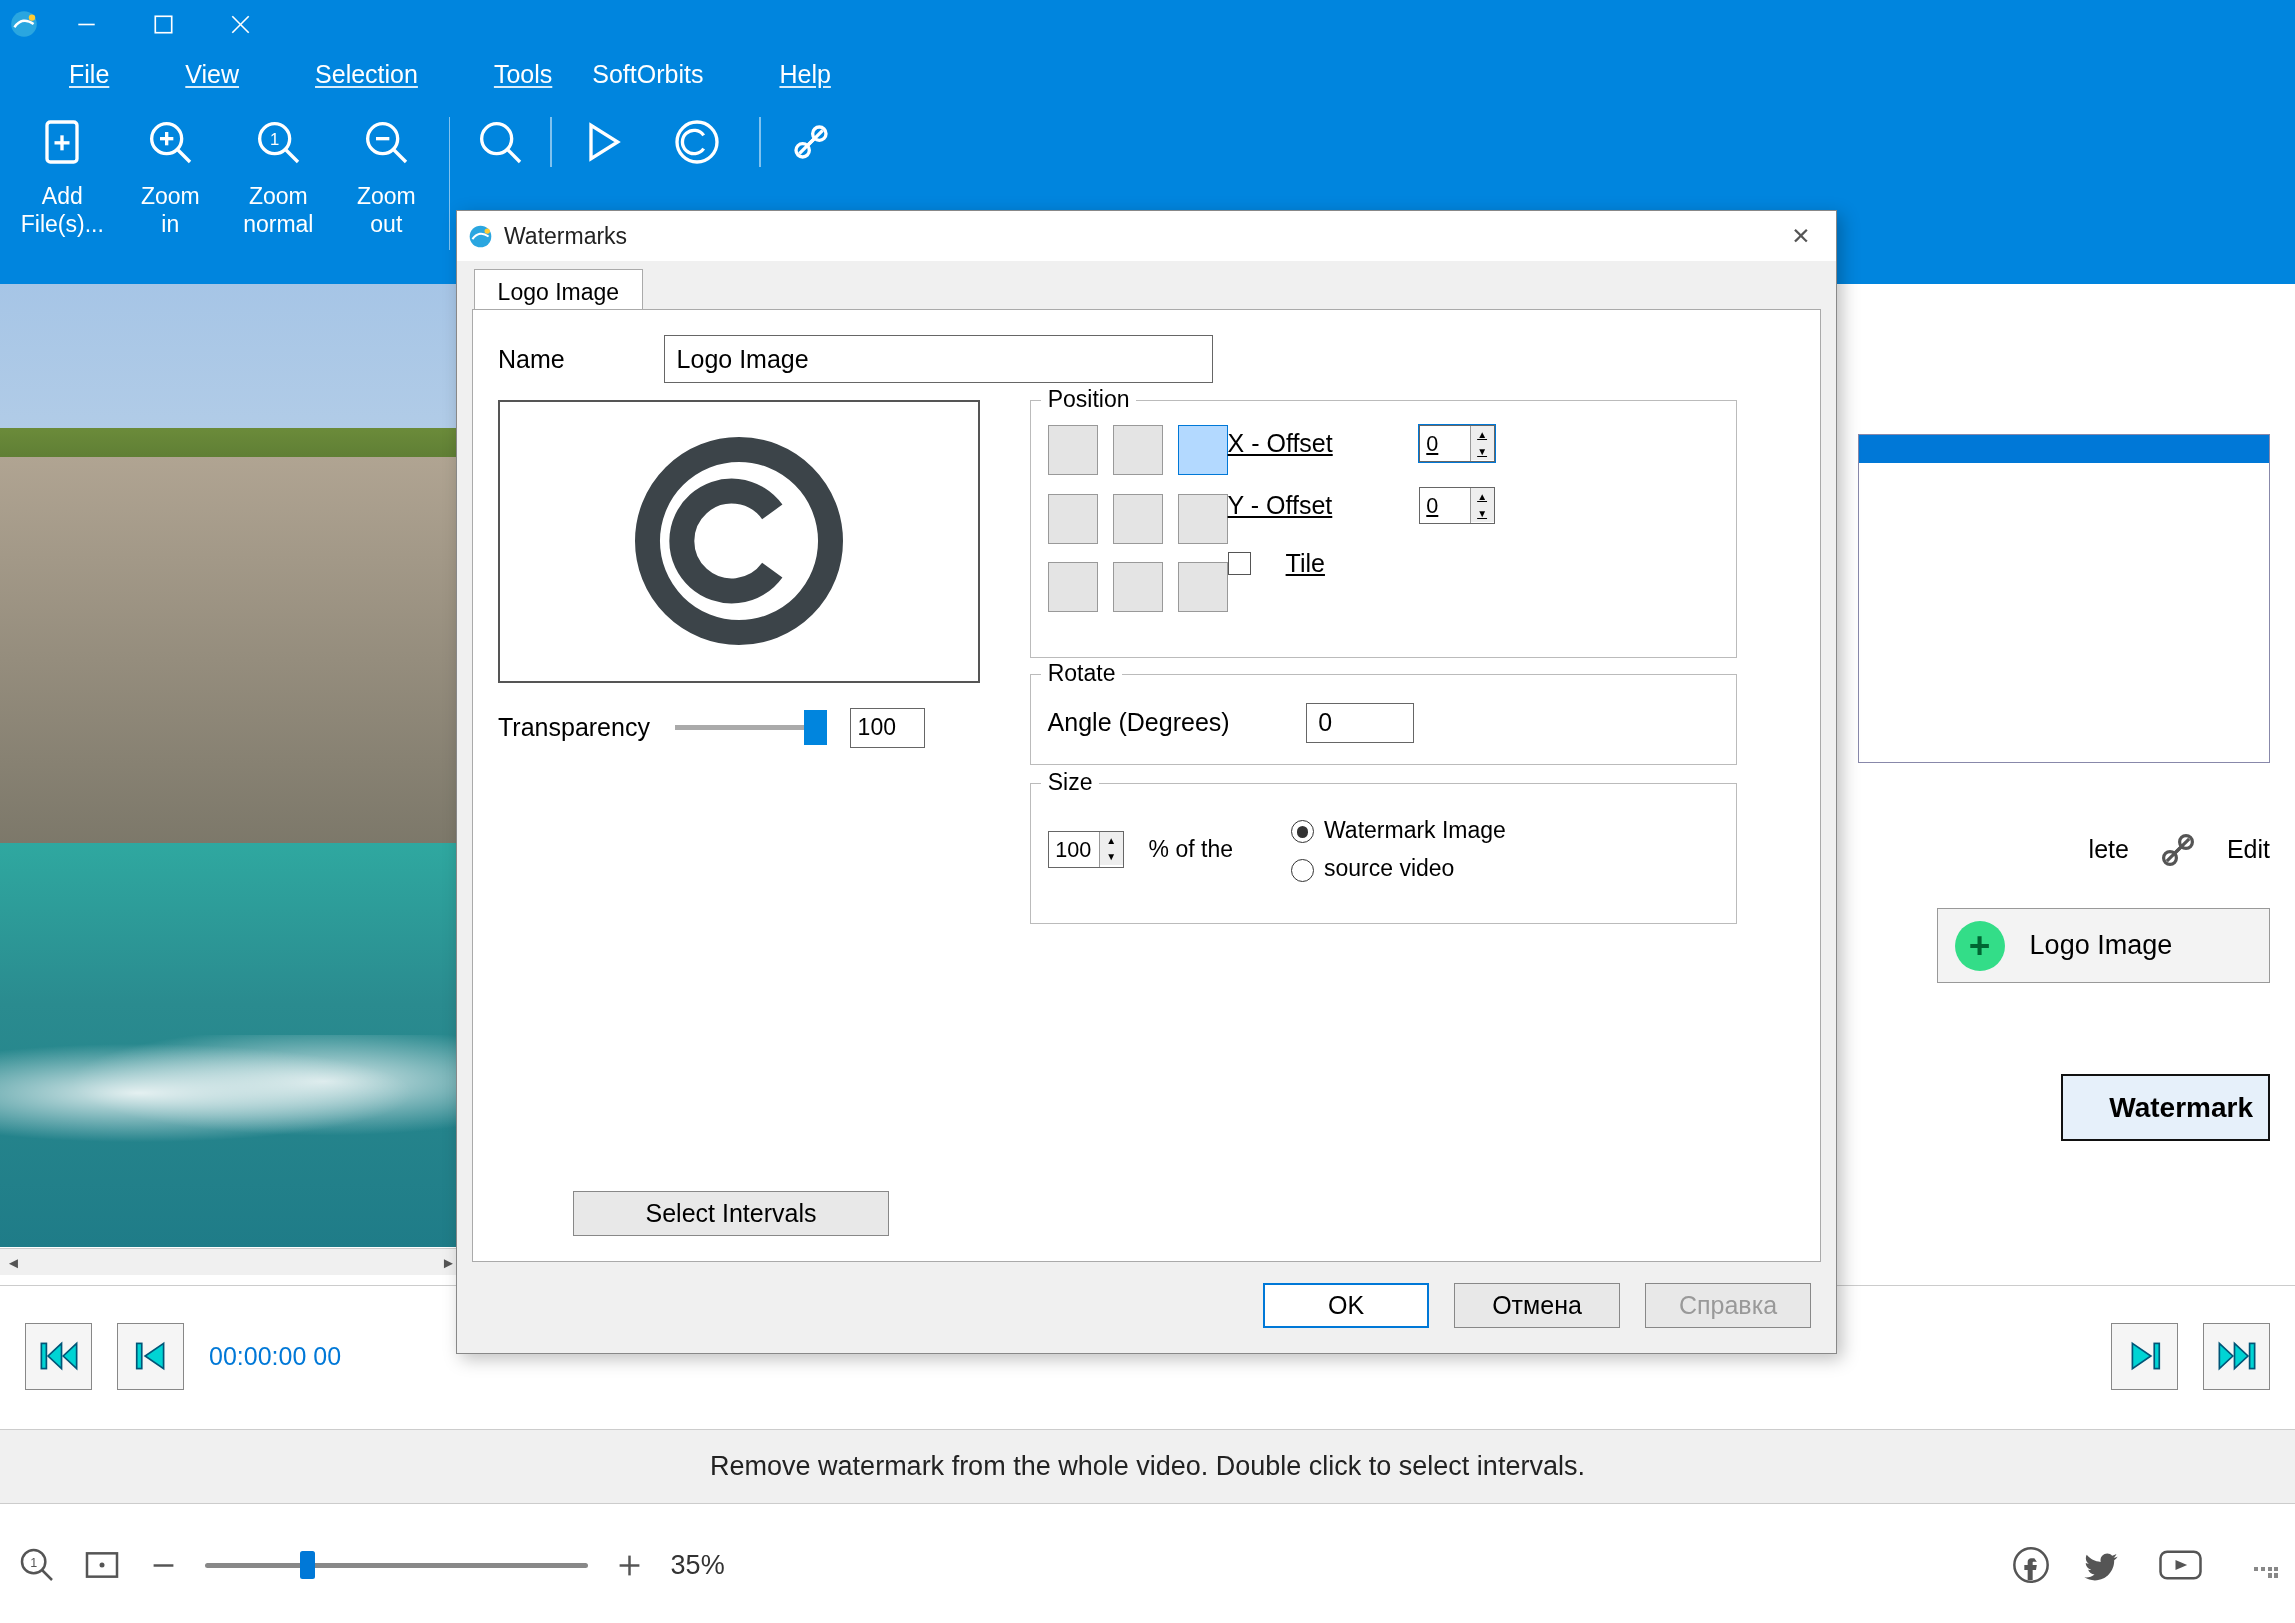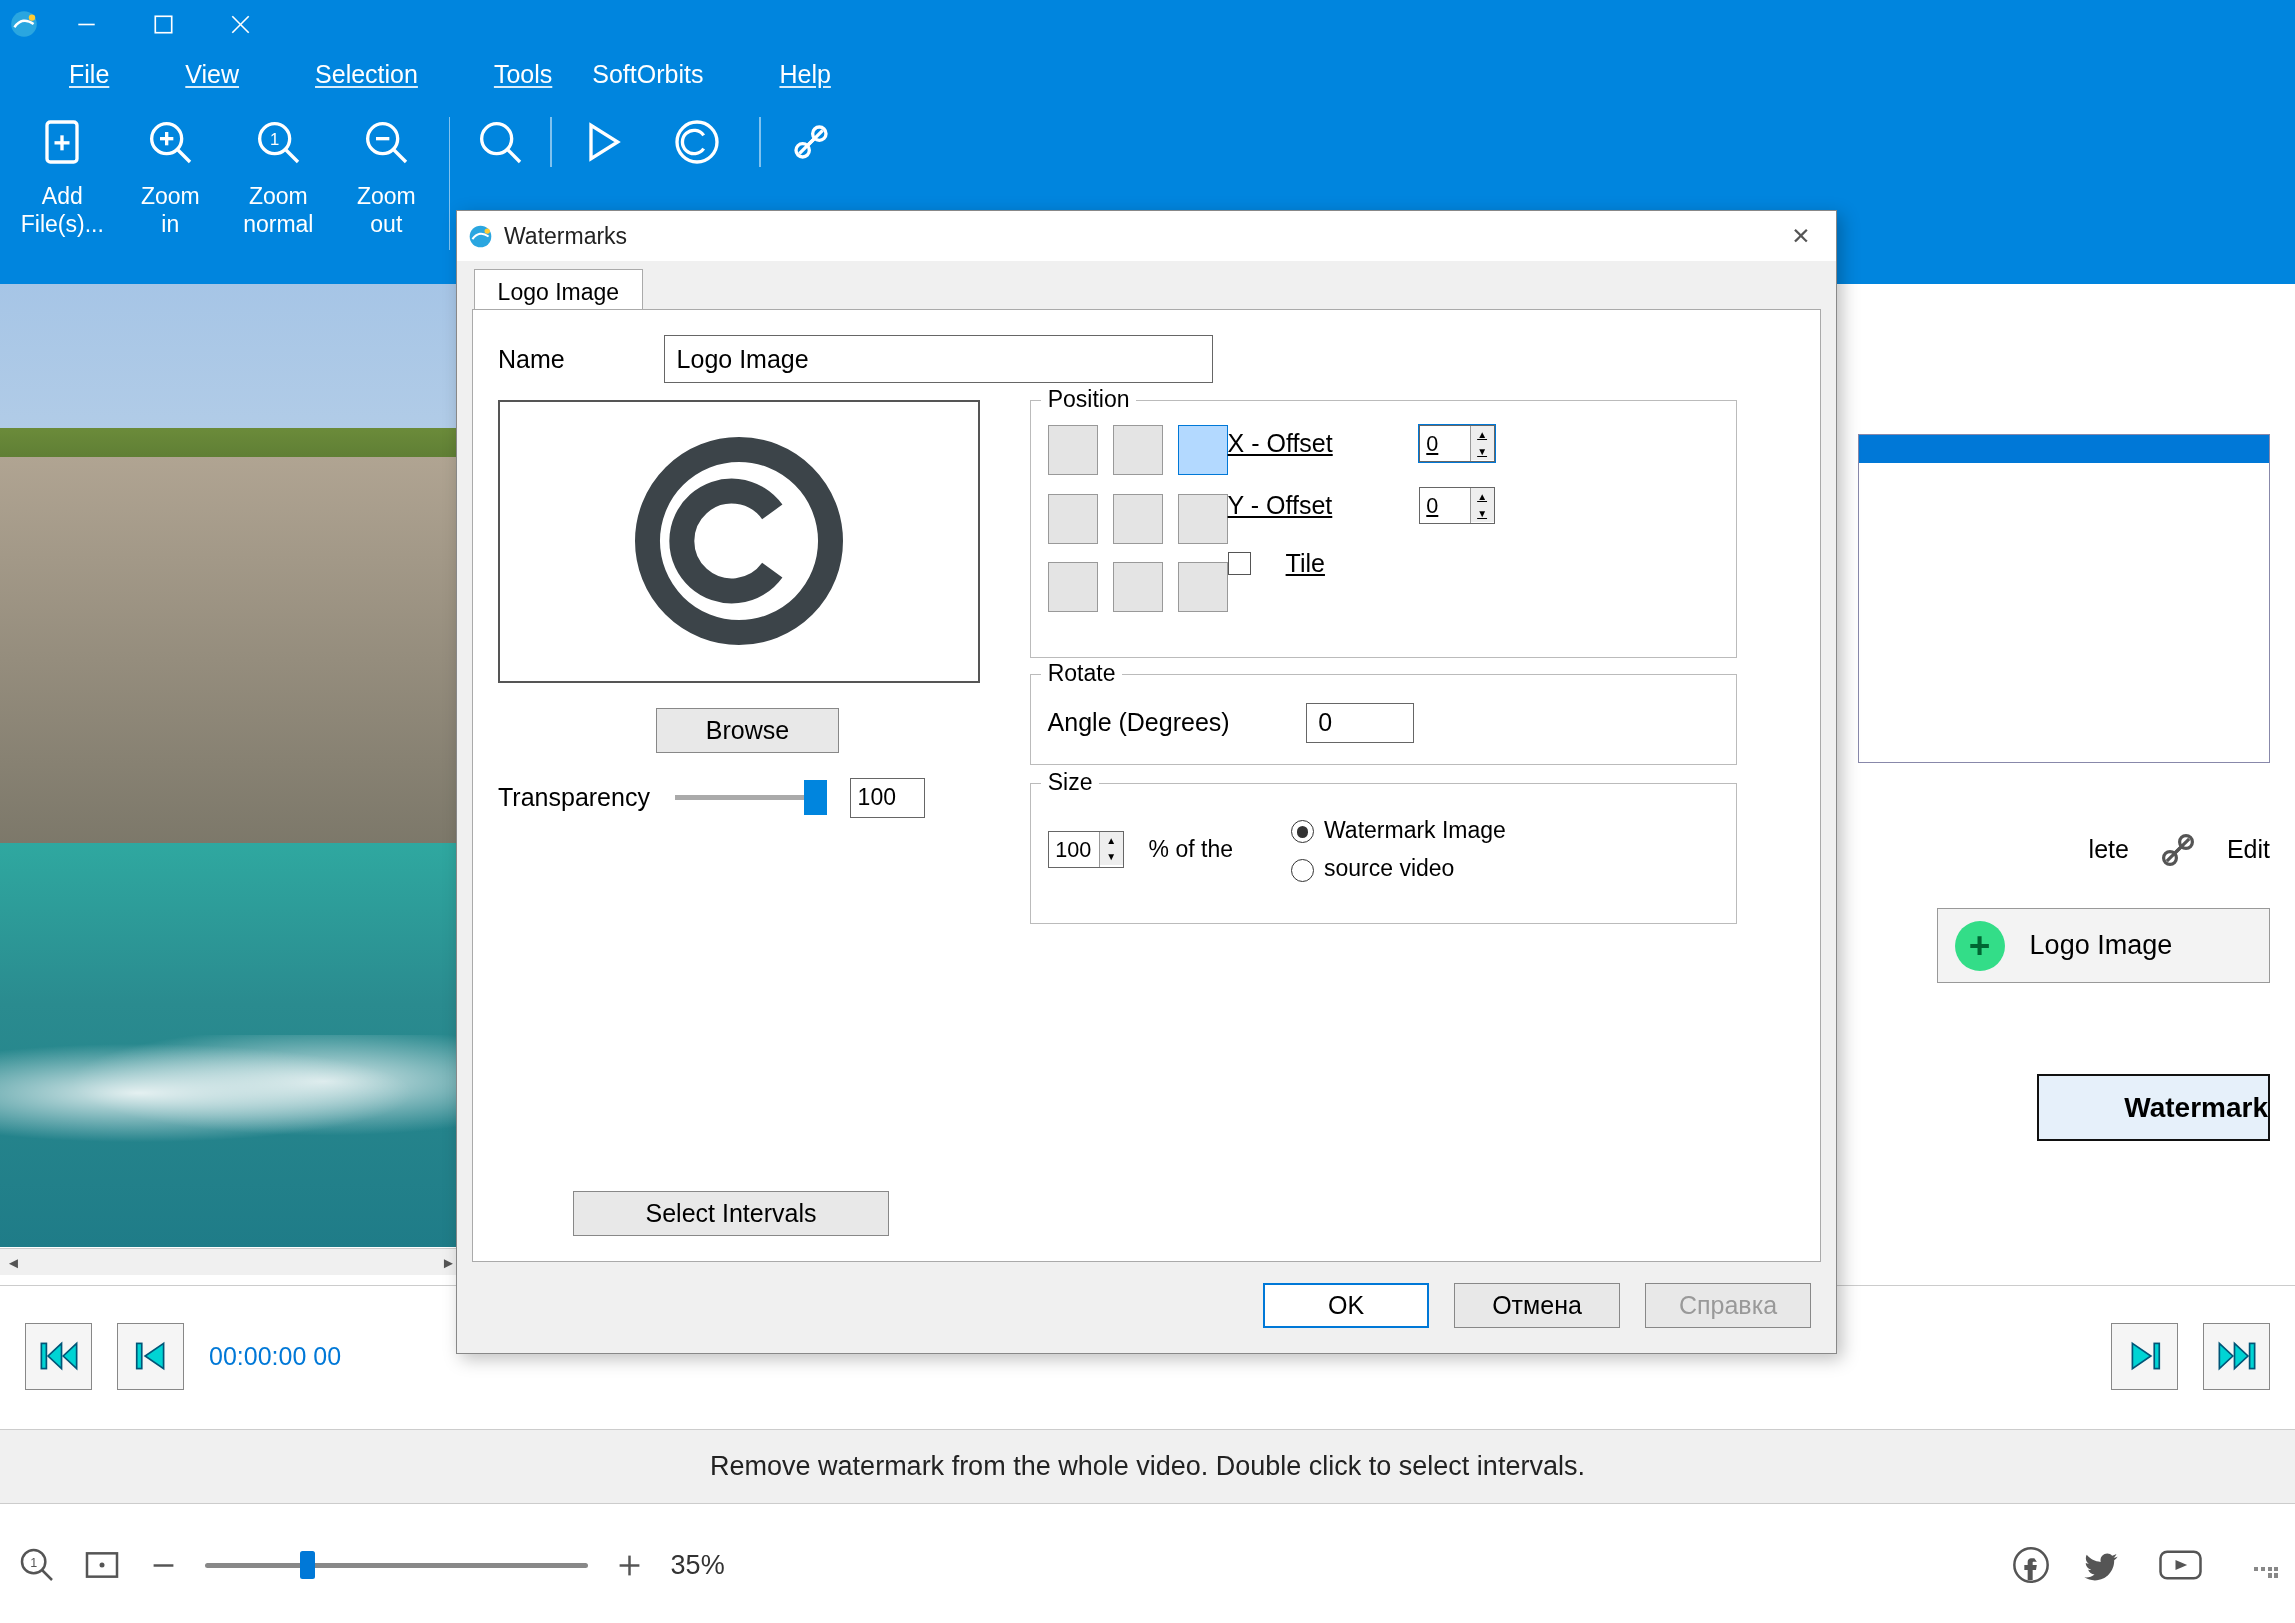--- a/index.html
+++ b/index.html
@@ -34,21 +34,21 @@
 .scrollbar-h .arrow { width: 27px; height: 25px; background: #f0f0f0; display: flex; align-items: center; justify-content: center; font-size: 15px; color: #555; }
 
 
 .sidepanel { position: absolute; right: 0; top: 284px; width: 462px; height: 1002px; background: #fff; }
 .sidepanel .listbox { position: absolute; top: 150px; right: 25px; width: 412px; height: 329px; border: 1.7px solid #88a; background: #fff; }
 .sidepanel .listbox .row-selected { height: 28px; background: #0078d7; }
 .sidepanel .action-row { position: absolute; top: 532px; right: 25px; width: 412px; height: 67px; display: flex; align-items: center; justify-content: flex-end; gap: 25px; font-size: 25px; }
 .sidepanel .action-row .wrench { width: 48px; height: 48px; }
 .sidepanel .logo-image-btn { position: absolute; top: 624px; right: 25px; width: 333px; height: 75px; border: 1.7px solid #999; background: #f3f3f3; display: flex; align-items: center; gap: 25px; padding-left: 16.6px; font-size: 27px; }
 .sidepanel .plus-circ { width: 50px; height: 50px; border-radius: 50%; background: #33dd88; display: flex; align-items: center; justify-content: center; font-size: 37px; color: #006633; font-weight: bold; }
-.sidepanel .watermark-btn { position: absolute; top: 790px; right: 25px; width: 233px; height: 67px; border: 2.5px solid #111; background: #e6f0fa; font-size: 28px; font-weight: bold; display: flex; align-items: center; justify-content: flex-end; }
+.sidepanel .watermark-btn { position: absolute; top: 790px; right: 25px; width: 209px; height: 67px; border: 2.5px solid #111; background: #e6f0fa; font-size: 28px; font-weight: bold; display: flex; align-items: center; justify-content: flex-end; padding-right: 15px; }
 
 
 .timeline-area { position: absolute; left: 0; top: 1285px; right: 0; height: 141px; background: #fff; border-top: 0.8px solid #ccc; display: flex; align-items: center; padding: 0 25px; gap: 25px; }
 .tl-btn { width: 67px; height: 67px; border: 1.7px solid #888; background: #f5f5f5; display: flex; align-items: center; justify-content: center; }
 .tl-btn svg { width: 42px; height: 42px; }
 .tl-time { color: #0078d7; font-size: 25px; }
 .timeline-area .spacer { flex: 1; }
 
 
 .messagebar { position: absolute; left: 0; top: 1429px; right: 0; height: 75px; background: #f0f0f0; border-top: 0.8px solid #ccc; border-bottom: 0.8px solid #ccc; display: flex; align-items: center; justify-content: center; font-size: 27px; color: #222; }
@@ -350,23 +350,20 @@
       </div>
 
       <div style="display:flex; gap:33px; align-items:flex-start;">
 
         <div style="width:499px;">
           <div class="preview-box">
             <svg class="copyright-svg" viewBox="0 0 100 100">
                 <circle cx="50" cy="50" r="44" fill="none" stroke="#3c4449" stroke-width="12"></circle>
                 <path d="M66 36 A24 24 0 1 0 66 64" fill="none" stroke="#3c4449" stroke-width="12"></path>
               </svg>
-          </div>
-          <div style="text-align:center; margin-top:25px;">
-            <div class="btn" style="width:183px">Browse</div>
           </div>
           <div class="row" style="margin-top:25px;">
             <div style="font-size:25px;">Transparency</div>
             <div class="slider-track">
                 <div class="slider-thumb"></div>
               </div>
             <input class="text-input" style="width: 75px; height: 40px; font-size: 23px; padding: 0px 6.7px;" value="100">
           </div>
         </div>
 

